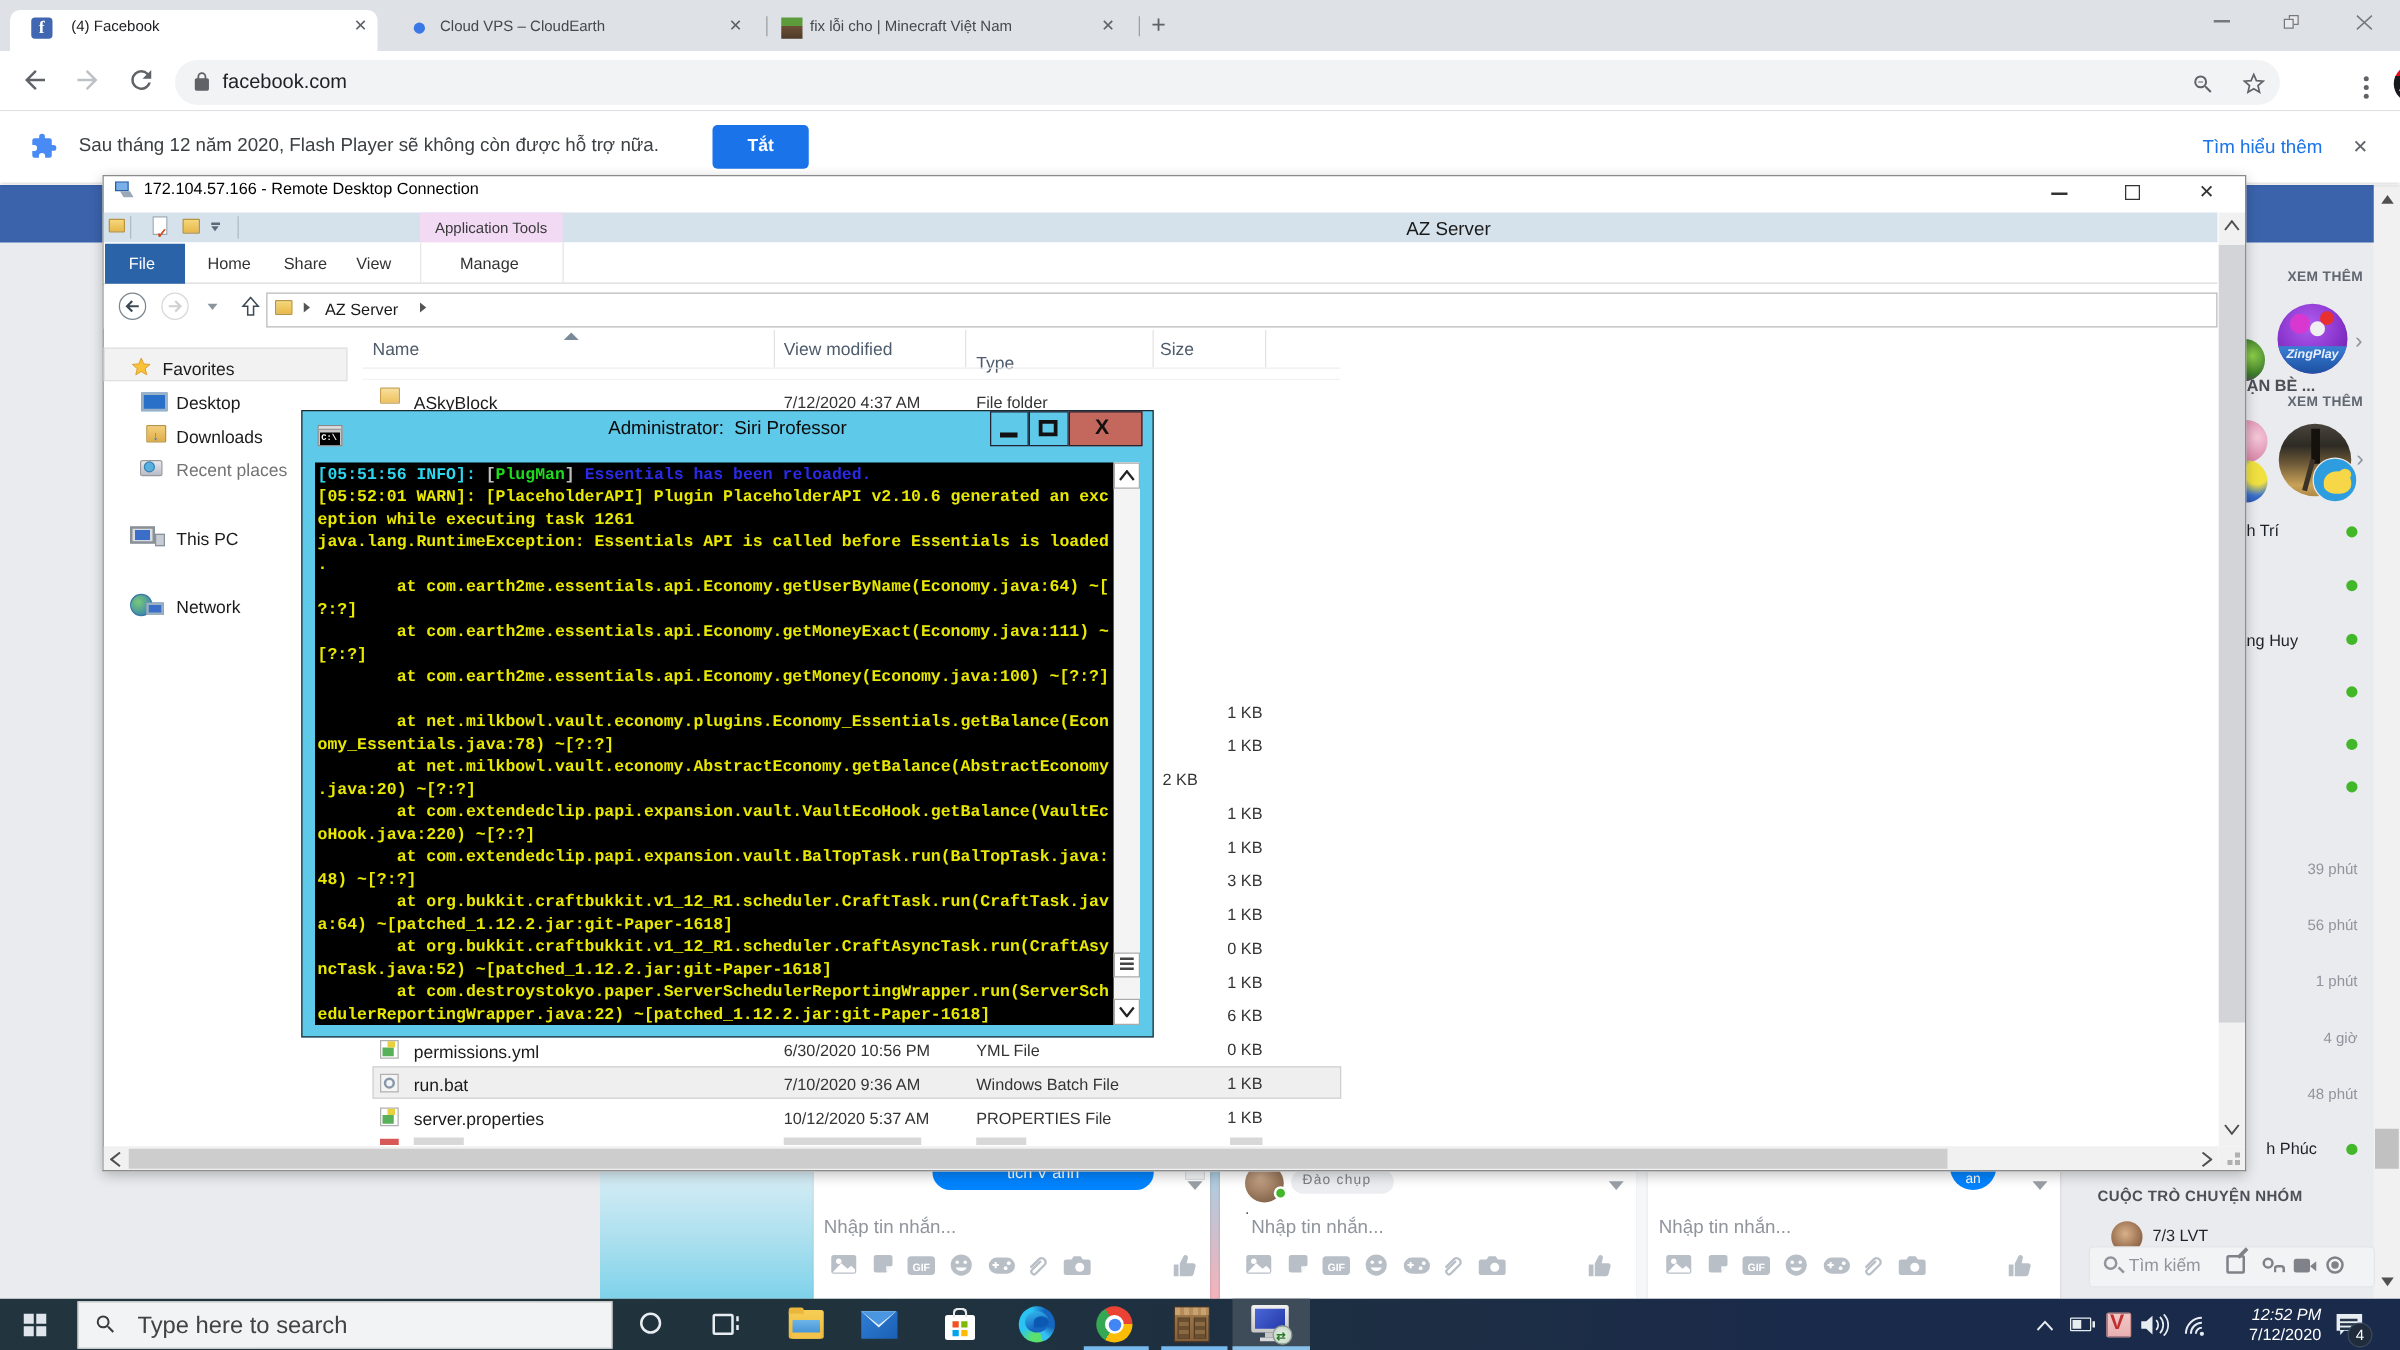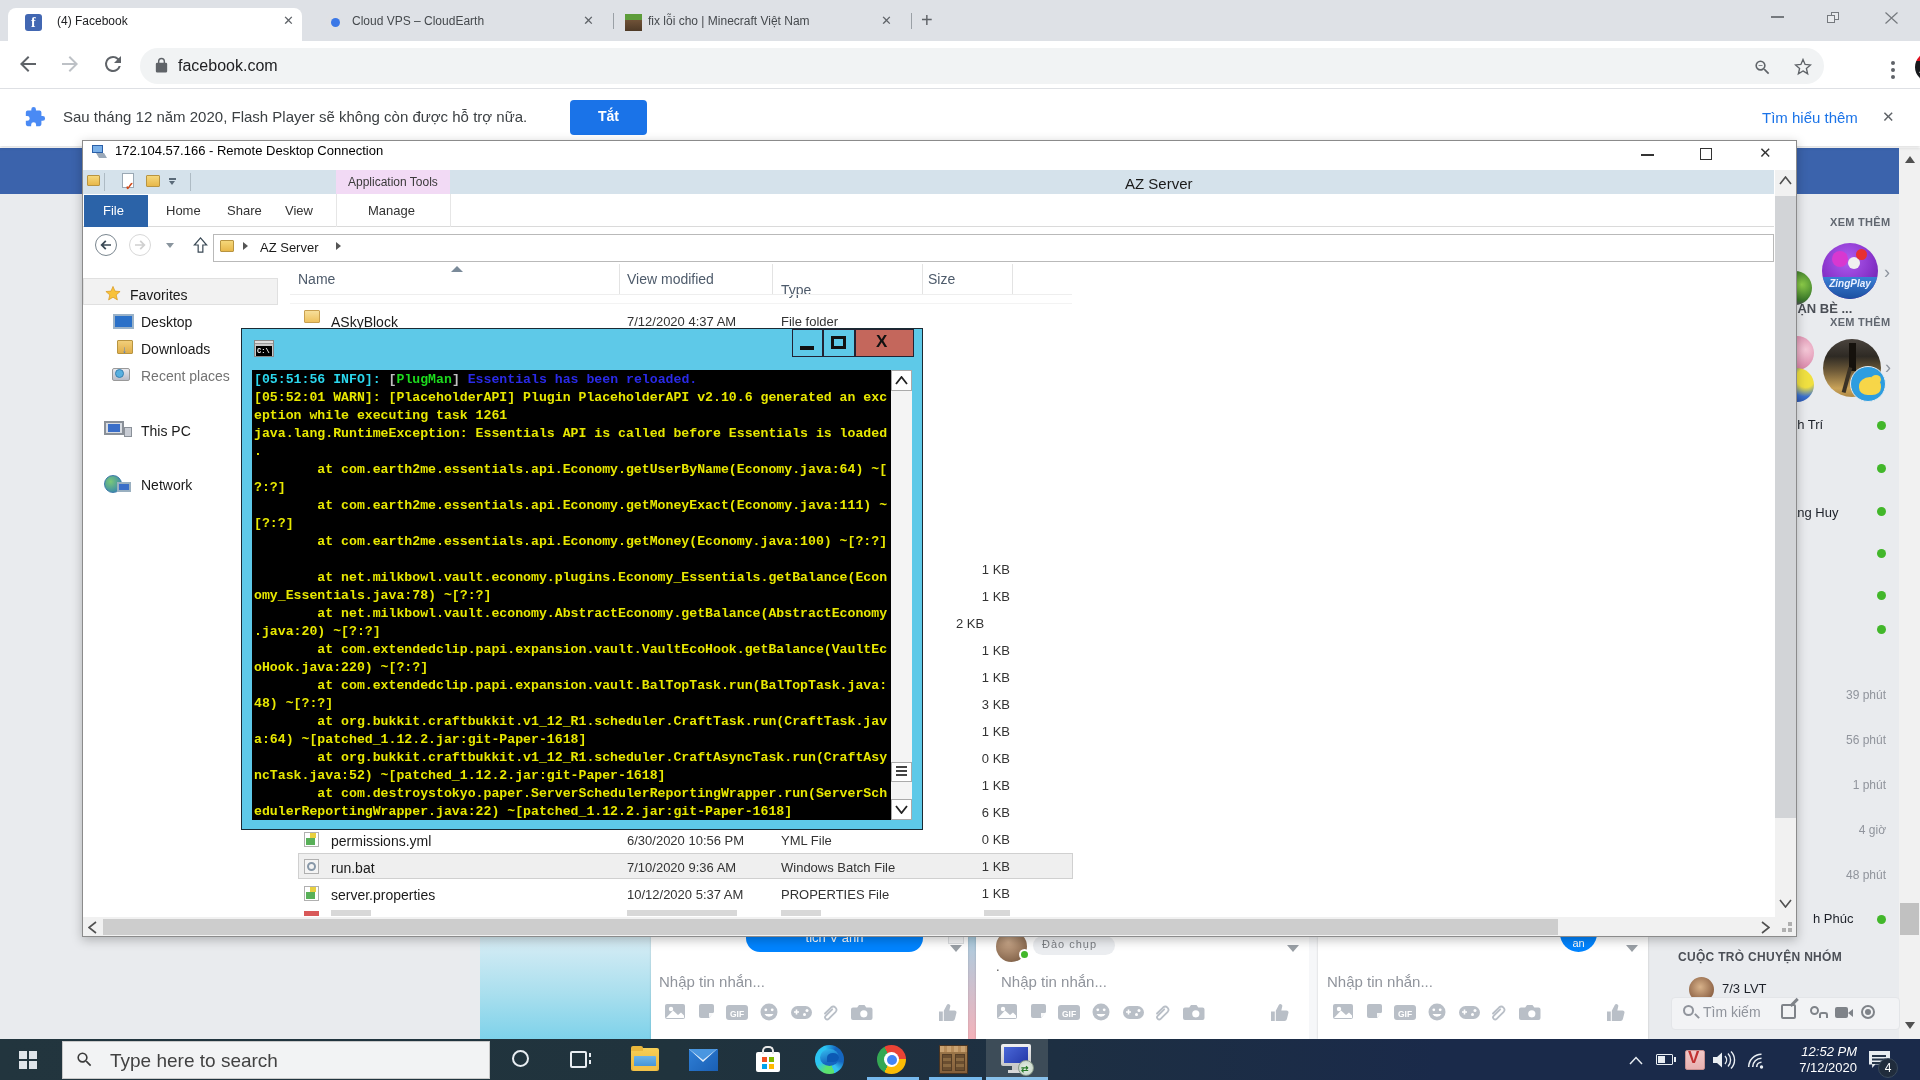--- a/index.html
+++ b/index.html
@@ -336,21 +336,21 @@
 <div class="abs" style="left:117px;top:482px;width:14px;height:10px;background:#3a6ec8;border:2px solid #9ab0c0;"></div>
 <div class="abs" style="left:141px;top:477px;font-size:14px;color:#1a1a1a;">Network</div>
 
 <div class="abs" style="left:304px;top:310px;width:16px;height:13px;background:linear-gradient(180deg,#f7df9a,#eec25f);border:1px solid #c8a050;border-radius:1px;"></div>
 <div class="abs" style="left:331px;top:314px;font-size:14px;color:#1a1a1a;">ASkyBlock</div>
 <div class="abs" style="left:627px;top:314px;font-size:13px;color:#333;">7/12/2020 4:37 AM</div>
 <div class="abs" style="left:781px;top:314px;font-size:13px;color:#333;">File folder</div>
 
 <div class="abs" style="left:930px;top:562px;width:80px;text-align:right;font-size:13px;color:#333;">1 KB</div>
 <div class="abs" style="left:930px;top:589px;width:80px;text-align:right;font-size:13px;color:#333;">1 KB</div>
-<div class="abs" style="left:930px;top:616px;width:80px;text-align:center;font-size:13px;color:#333;">2 KB</div>
+<div class="abs" style="left:930px;top:616px;width:80px;text-align:left;font-size:13px;color:#333;">2 KB</div>
 <div class="abs" style="left:930px;top:643px;width:80px;text-align:right;font-size:13px;color:#333;">1 KB</div>
 <div class="abs" style="left:930px;top:670px;width:80px;text-align:right;font-size:13px;color:#333;">1 KB</div>
 <div class="abs" style="left:930px;top:697px;width:80px;text-align:right;font-size:13px;color:#333;">3 KB</div>
 <div class="abs" style="left:930px;top:724px;width:80px;text-align:right;font-size:13px;color:#333;">1 KB</div>
 <div class="abs" style="left:930px;top:751px;width:80px;text-align:right;font-size:13px;color:#333;">0 KB</div>
 <div class="abs" style="left:930px;top:778px;width:80px;text-align:right;font-size:13px;color:#333;">1 KB</div>
 <div class="abs" style="left:930px;top:805px;width:80px;text-align:right;font-size:13px;color:#333;">6 KB</div>
 
 <div class="abs" style="left:304px;top:832px;width:15px;height:15px;background:#fff;border:1px solid #b0b0b0;"></div>
 <div class="abs" style="left:306px;top:838px;width:9px;height:7px;background:#58b058;"></div>
@@ -402,20 +402,21 @@
 <div class="abs" style="left:1788px;top:928px;width:4px;height:4px;background:#b0b0b0;"></div>
 <div class="abs" style="left:82px;top:936px;width:1715px;height:1px;background:#8b8b8b;"></div>
 
 <div class="abs" style="left:241px;top:328px;width:682px;height:502px;background:#5ec9e8;border:1px solid #1a2a33;"></div>
 
 <div class="abs" style="left:254px;top:340px;width:20px;height:17px;background:#c8c8c8;border:1px solid #888;">
   <div class="abs" style="left:0px;top:0px;width:18px;height:3px;background:#ddd;border-bottom:1px solid #999;"></div>
   <div class="abs" style="left:1px;top:5px;width:16px;height:10px;background:#000;"></div>
   <div class="abs" style="left:2px;top:6px;font-size:7px;color:#fff;font-family:'Liberation Mono',monospace;font-weight:bold;">C:\</div>
 </div>
+<div class="abs" style="left:241px;top:334px;width:682px;text-align:center;font-size:15px;color:#0a0a0a;">Administrator:&nbsp; Siri Professor</div>
 
 <div class="abs" style="left:792px;top:329px;width:31px;height:28px;border:1px solid #223;"></div>
 <div class="abs" style="left:800px;top:346px;width:14px;height:3.5px;background:#111;"></div>
 <div class="abs" style="left:823px;top:329px;width:32px;height:28px;border:1px solid #223;"></div>
 <div class="abs" style="left:831px;top:336px;width:15px;height:13px;border:3px solid #111;"></div>
 <div class="abs" style="left:855px;top:329px;width:59px;height:28px;background:#c4675c;border:1px solid #223;"></div>
 <div class="abs" style="left:876px;top:332px;font-size:17px;font-weight:bold;color:#111;">X</div>
 
 <pre class="abs" style="left:252px;top:370px;width:639px;height:450px;background:#000;font-family:'Liberation Mono',monospace;font-size:13.2px;line-height:18px;font-weight:bold;color:#e8e800;padding:1px 0 0 2px;overflow:hidden;"><span style="color:#2bd8ee;">[05:51:56 INFO]: </span><span style="color:#c0c0c0;">[</span><span style="color:#1ddc1d;">PlugMan</span><span style="color:#c0c0c0;">]</span><span style="color:#2a2ae8;"> Essentials has been reloaded.</span>
 [05:52:01 WARN]: [PlaceholderAPI] Plugin PlaceholderAPI v2.10.6 generated an exc

